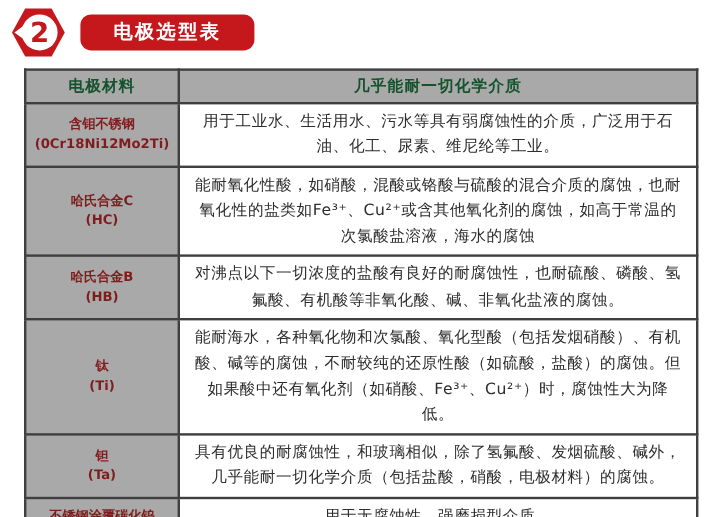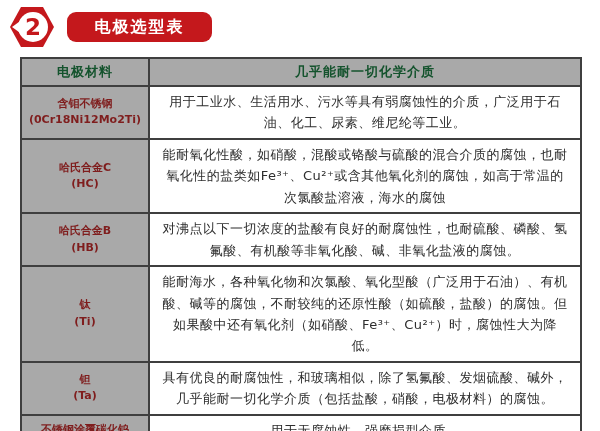--- a/index.html
+++ b/index.html
@@ -125,21 +125,21 @@
 
   <tr style="height: 42px;">
     <td class="material">哈氏合金B
 (HB)</td>
     <td class="description">对沸点以下一切浓度的盐酸有良好的耐腐蚀性，也耐硫酸、磷酸、氢氟酸、有机酸等非氧化酸、碱、非氧化盐液的腐蚀。</td>
   </tr>
 
   <tr style="height: 70px;">
     <td class="material">钛
 (Ti)</td>
-    <td class="description">能耐海水，各种氧化物和次氯酸、氧化型酸（广泛用于石油）、有机酸、碱等的腐蚀，不耐较纯的还原性酸（如硫酸，盐酸）的腐蚀。但如果酸中还有氧化剂（如硝酸、Fe³⁺、Cu²⁺）时，腐蚀性大为降低。</td>
+    <td class="description">能耐海水，各种氧化物和次氯酸、氧化型酸（包括发烟硝酸）、有机酸、碱等的腐蚀，不耐较纯的还原性酸（如硫酸，盐酸）的腐蚀。但如果酸中还有氧化剂（如硝酸、Fe³⁺、Cu²⁺）时，腐蚀性大为降低。</td>
   </tr>
 
   <tr style="height: 51px;">
     <td class="material">钽
 (Ta)</td>
     <td class="description">具有优良的耐腐蚀性，和玻璃相似，除了氢氟酸、发烟硫酸、碱外，几乎能耐一切化学介质（包括盐酸，硝酸，电极材料）的腐蚀。</td>
   </tr>
 
   <tr style="height: 24px;">
     <td class="material">不锈钢涂覆碳化钨</td>

